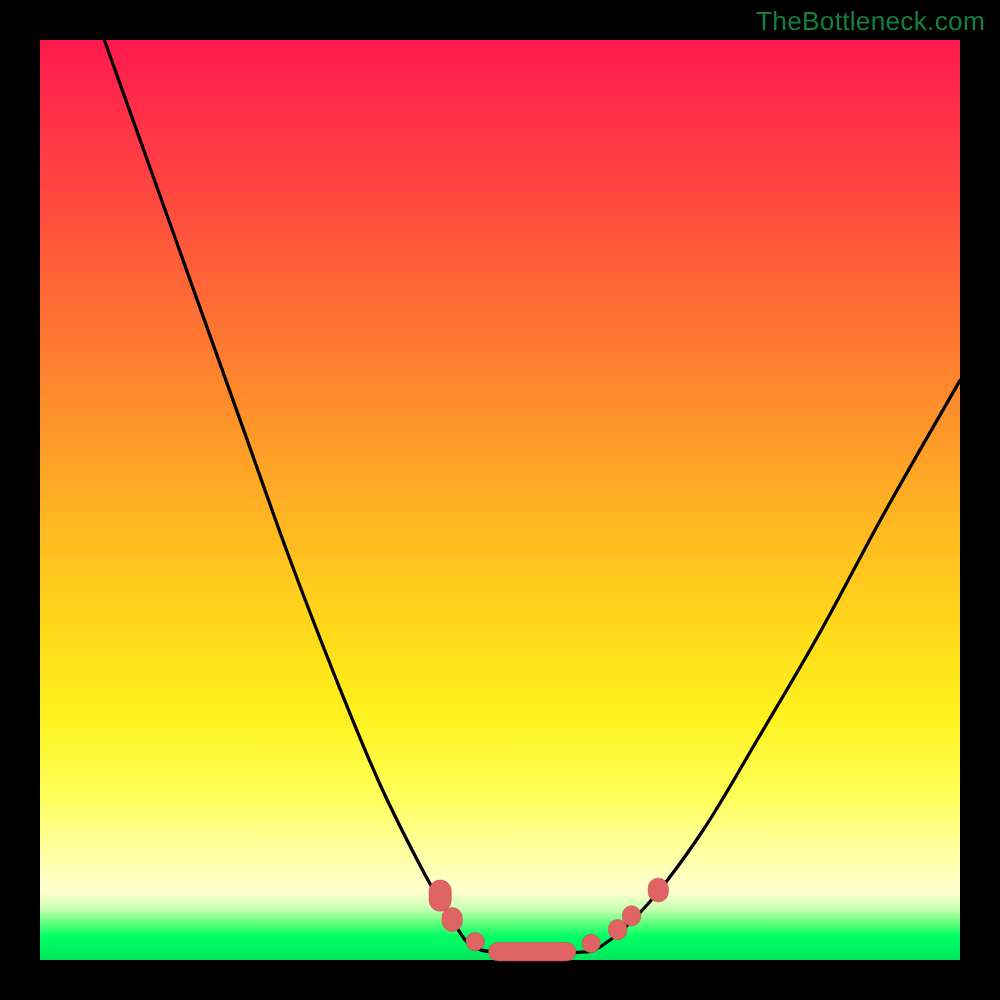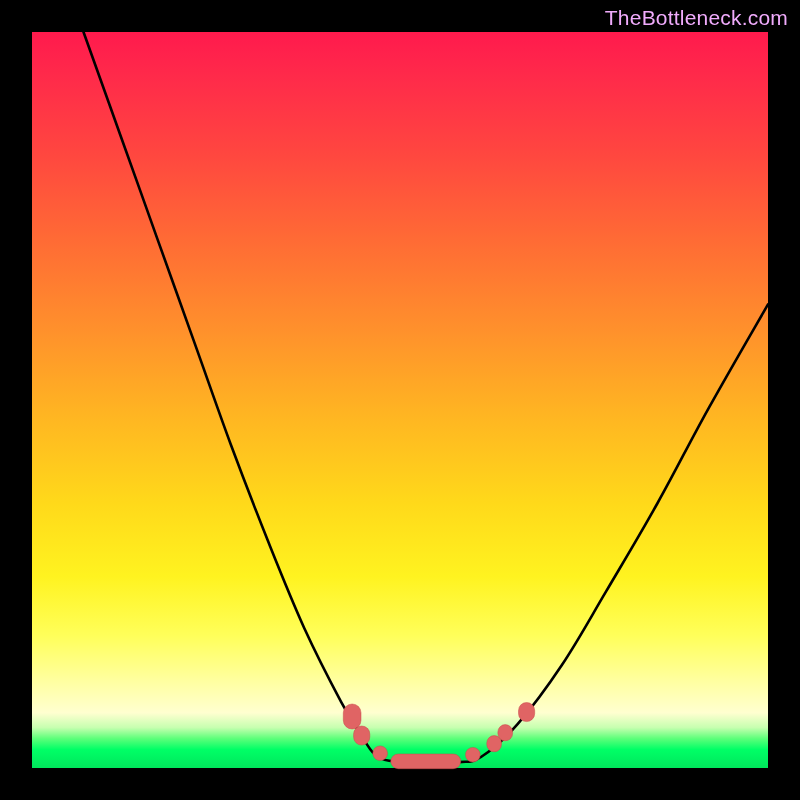--- a/index.html
+++ b/index.html
@@ -42,21 +42,21 @@
       #c7ffb0 94.5%,
       #5dff7a 96%,
       #00ff66 97.5%,
       #00e65c 100%
     );
   }
   .watermark {
     position: absolute;
     top: 6px;
     right: 12px;
-    color: #f0abfc;
+    color: #15803d;
     font-size: 21px;
     letter-spacing: 0.2px;
     font-weight: 400;
   }
   svg.curve {
     position: absolute;
     left: 0;
     top: 0;
     width: 736px;
     height: 736px;

